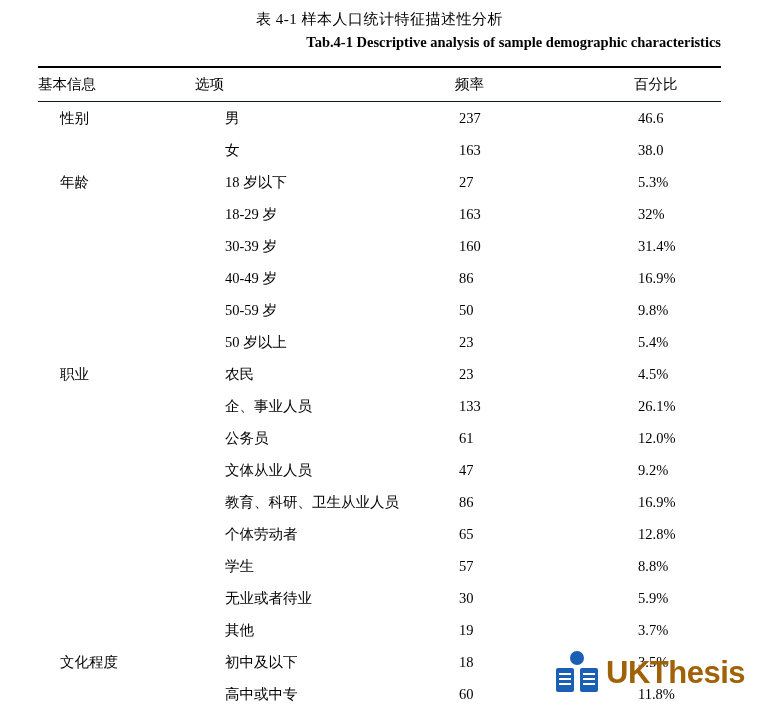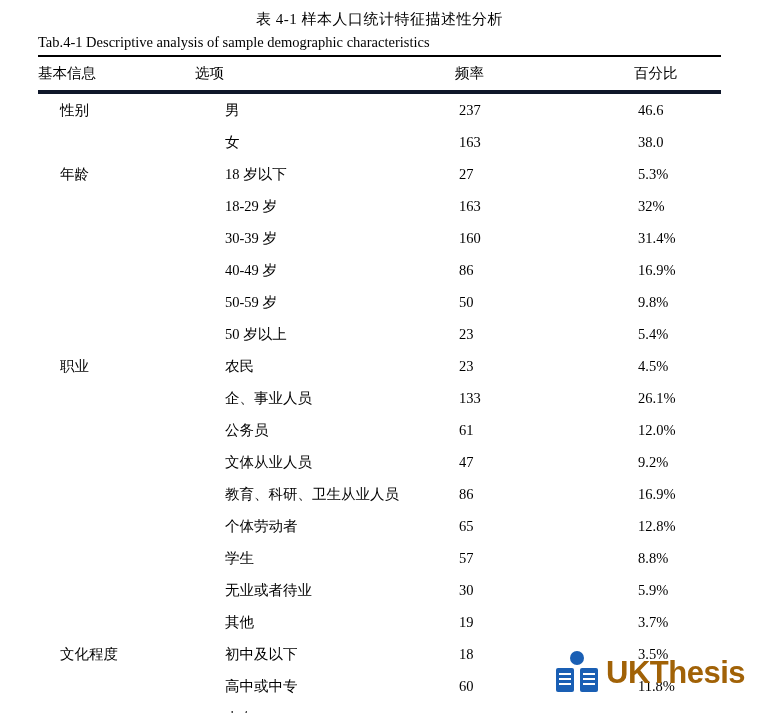--- a/index.html
+++ b/index.html
@@ -25,41 +25,42 @@
   }
 
   .title-cn {
     text-align: center;
     font-size: 15px;
     letter-spacing: 0.5px;
     line-height: 22px;
     margin-top: 2px;
   }
   .title-en {
-    text-align: left;
+    text-align: right;
     font-size: 14.5px;
     line-height: 20px;
     margin-top: 2px;
-    margin-bottom: 3px;
+    margin-bottom: 14px;
+    font-weight: bold;
   }
 
   table.demo-table {
     width: 100%;
     border-collapse: collapse;
     font-size: 14.5px;
   }
 
   table.demo-table thead th {
     font-weight: normal;
     text-align: left;
     padding: 7px 0 7px 0;
     font-size: 14.5px;
   }
   .rule-mid {
-    border-bottom: 4px solid #0f172a;
+    border-bottom: 1px solid #0f172a;
   }
   .rule-head-top td, .rule-head-top th {
     border-top: 2px solid #000;
   }
 
   table.demo-table tbody td {
     padding: 7px 0 7px 0;
     vertical-align: top;
     font-size: 14.5px;
     line-height: 18px;

